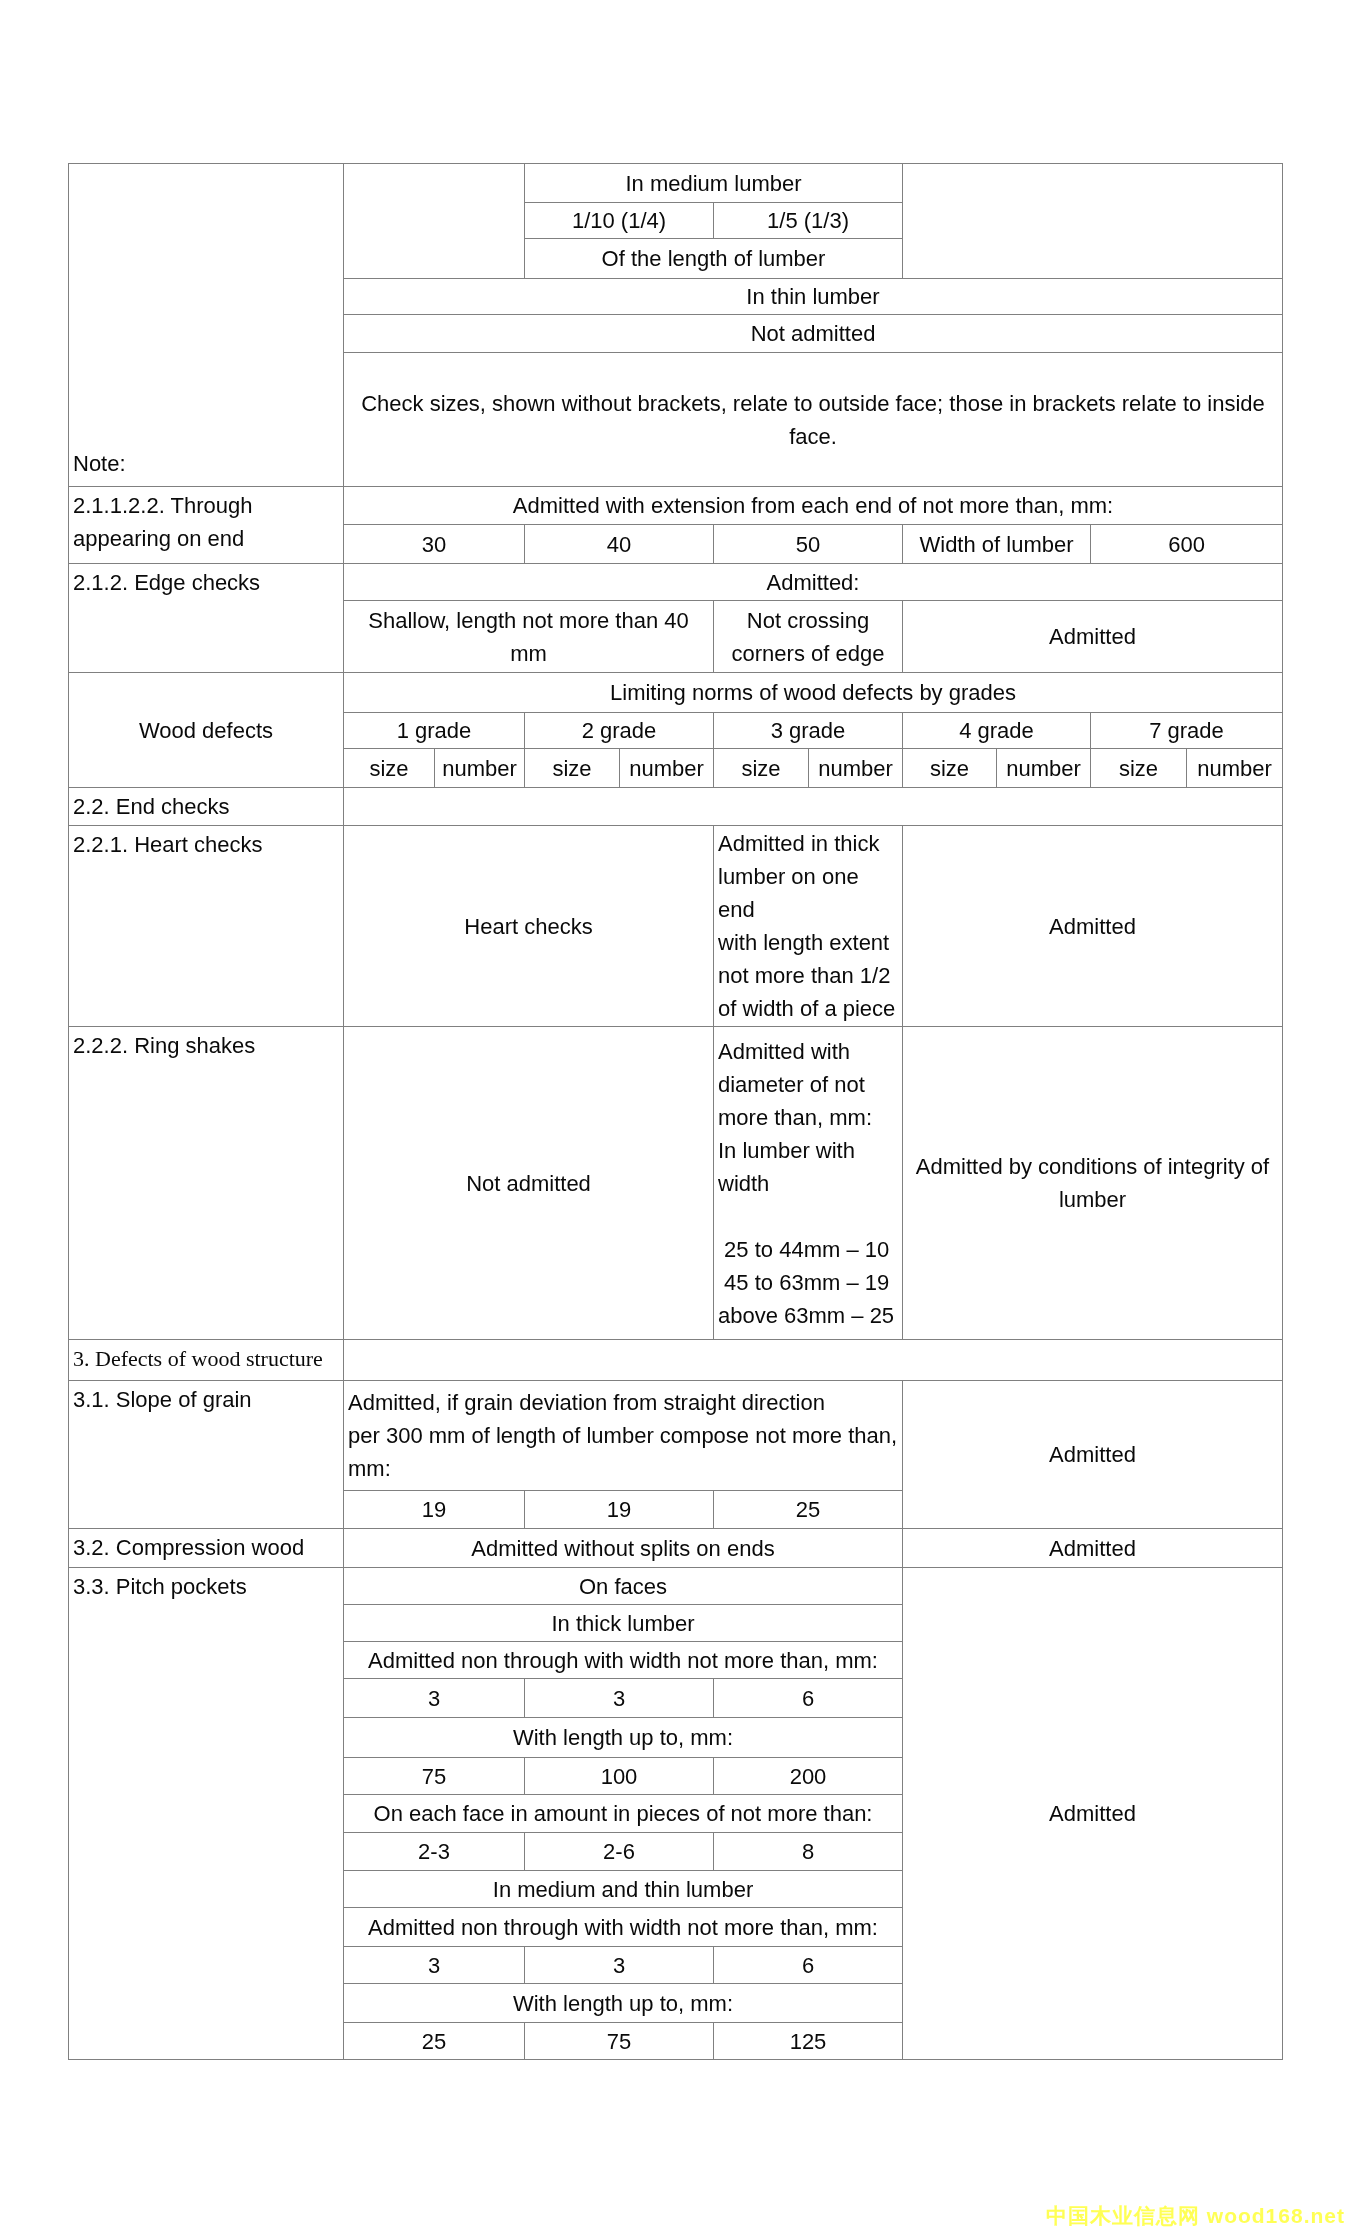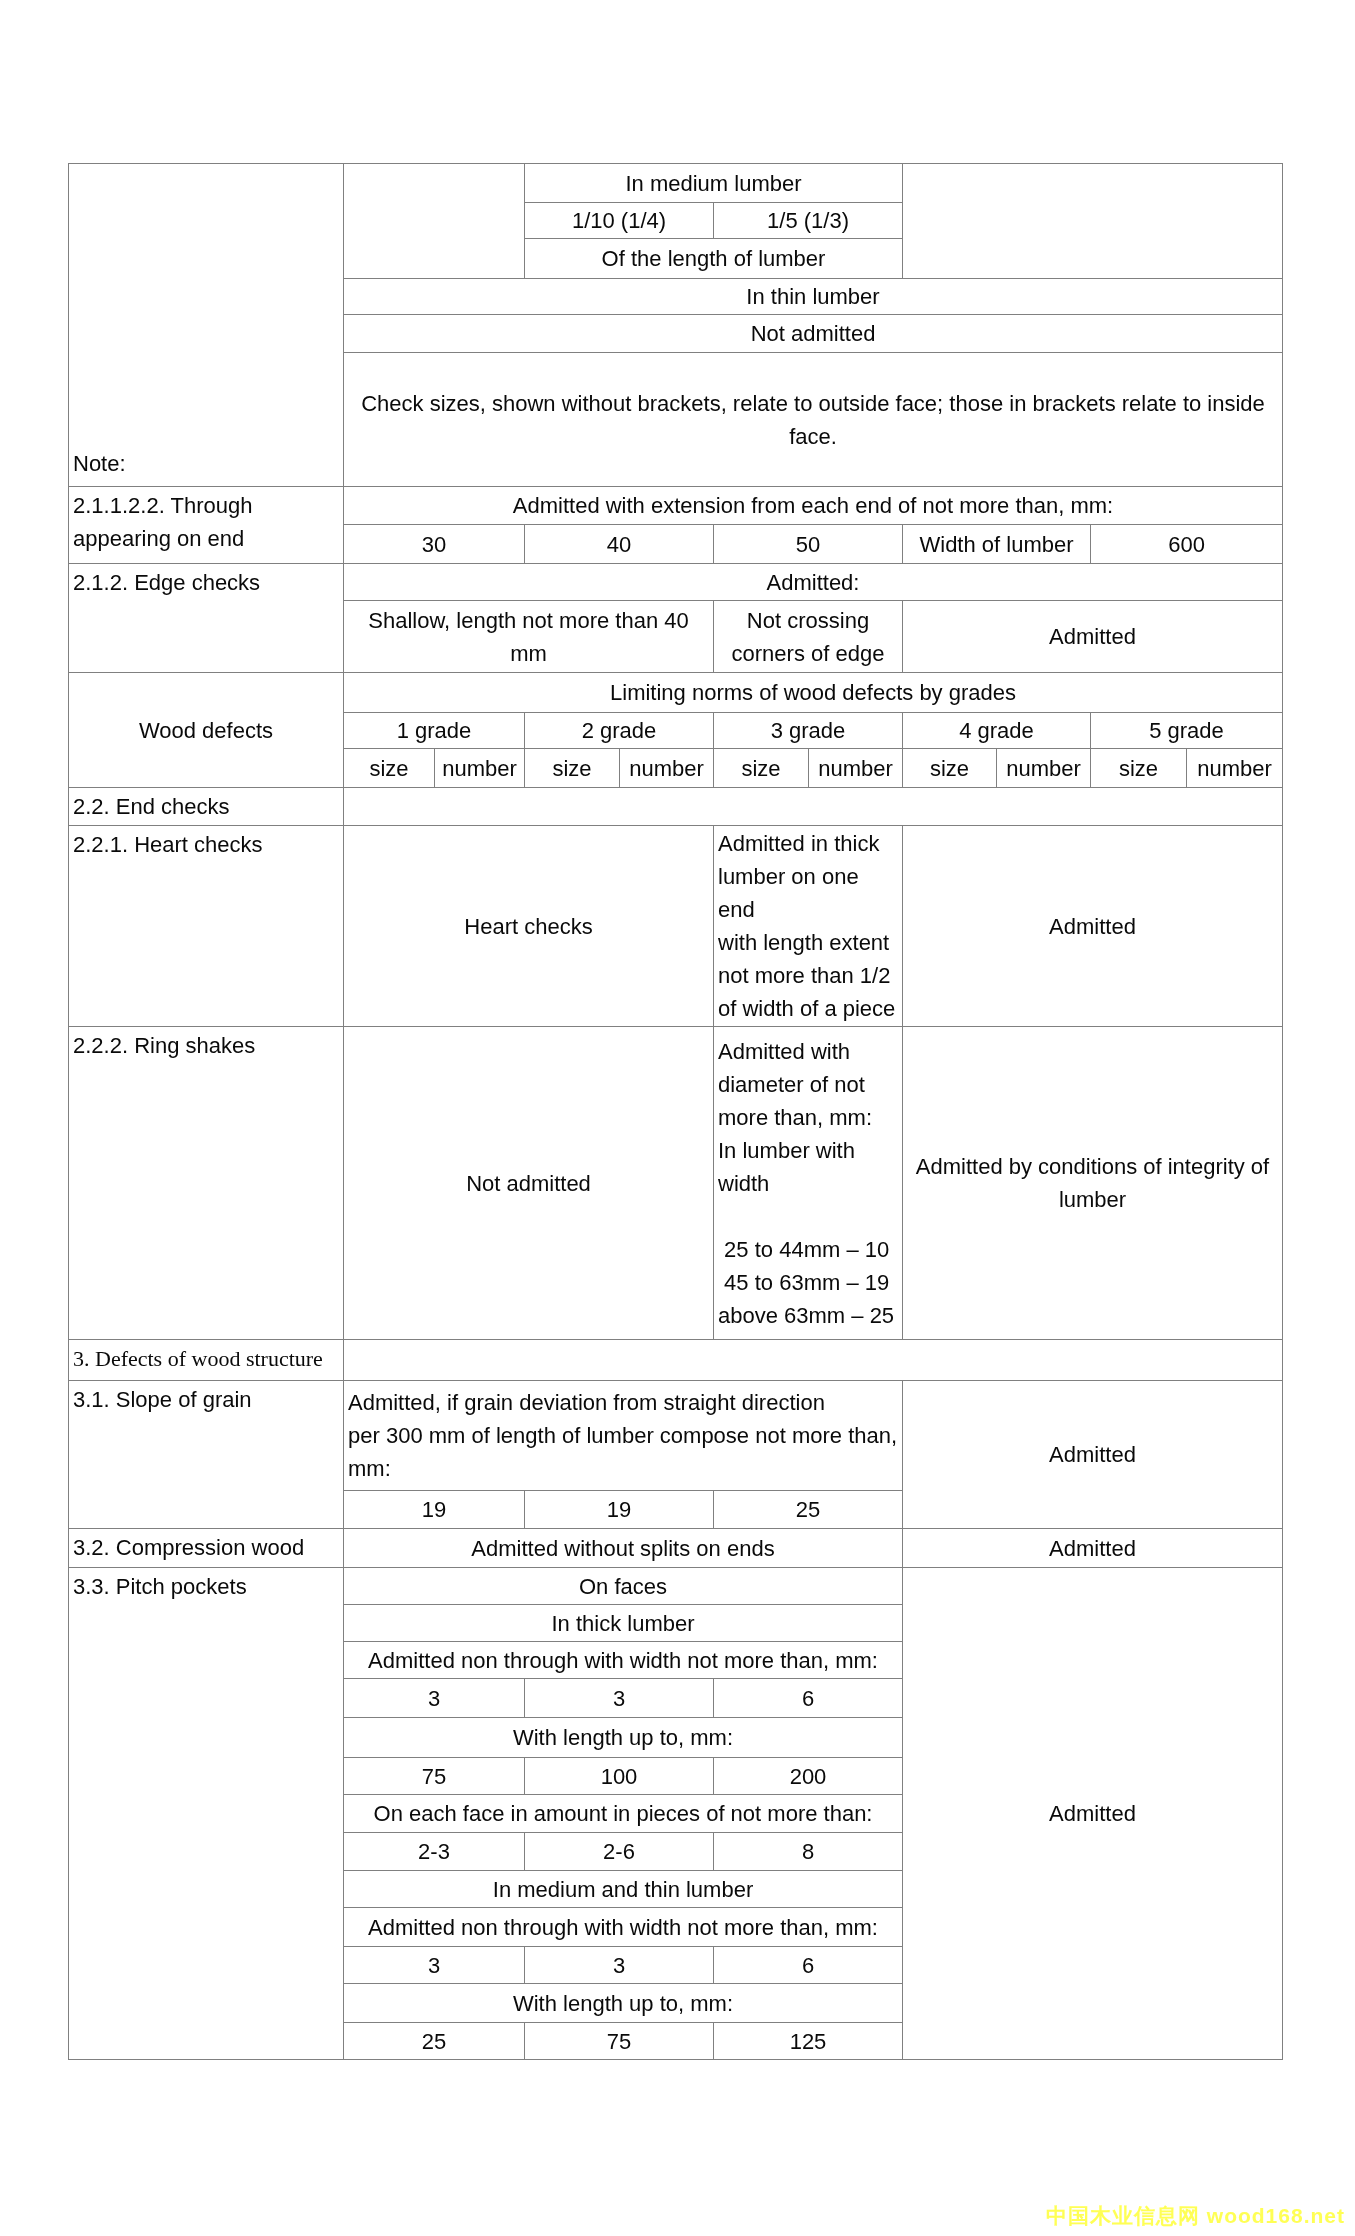--- a/index.html
+++ b/index.html
@@ -126,21 +126,21 @@
         </tr>
         <tr style="height: 40px;">
           <td rowspan="3">Wood defects</td>
           <td colspan="10">Limiting norms of wood defects by grades</td>
         </tr>
         <tr style="height: 36px;">
           <td colspan="2">1 grade</td>
           <td colspan="2">2 grade</td>
           <td colspan="2">3 grade</td>
           <td colspan="2">4 grade</td>
-          <td colspan="2">5 grade</td>
+          <td colspan="2">7 grade</td>
         </tr>
         <tr style="height: 39px;">
           <td>size</td>
           <td>number</td>
           <td>size</td>
           <td>number</td>
           <td>size</td>
           <td>number</td>
           <td>size</td>
           <td>number</td>

